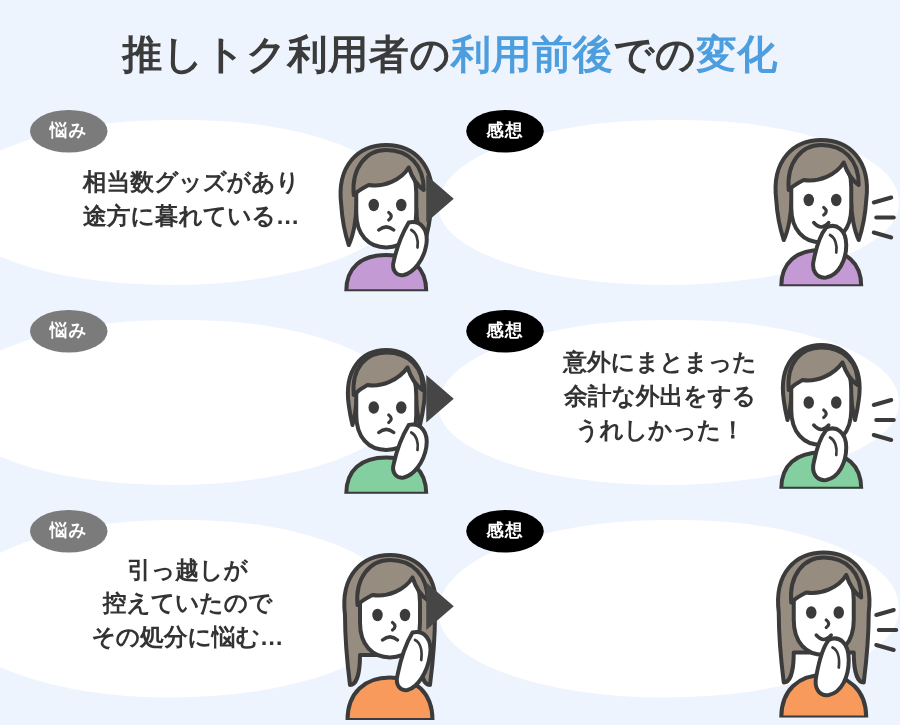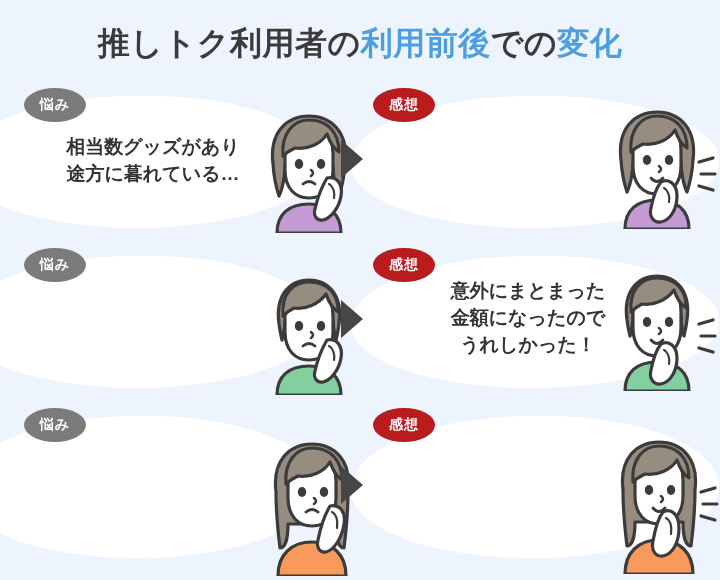--- a/index.html
+++ b/index.html
@@ -58,21 +58,21 @@
     color:#ffffff;
     font-size:14px;
     font-weight:bold;
     display:flex;
     align-items:center;
     justify-content:center;
     letter-spacing:1px;
     z-index:4;
   }
   .badge-nayami { background:#7b7b7b; }
-  .badge-kanso  { left:8px; background:#b91c1c; }
+  .badge-kanso  { left:8px; background:#000000; }
 
   
   .speech {
     position:absolute;
     z-index:3;
     color:#333333;
     font-size:19px;
     font-weight:bold;
     line-height:1.42;
     text-align:center;
@@ -198,21 +198,21 @@
         </svg>
       </div>
     </div>
 
     <div class="arrow"></div>
 
     <div class="cell cell-right">
       <div class="blob"></div>
       <div class="badge badge-kanso">感想</div>
       <div class="speech">意外にまとまった
-金額になったので
+余計な外出をする
 うれしかった！</div>
       <div class="person">
         <svg width="118" height="125" viewBox="0 0 118 125">
           <path d="M24 54 C20 26 34 10 54 10 C74 10 88 26 84 54 C83 62 82 66 81 70 C79 62 78 54 78 50 L30 50 C30 54 29 62 27 70 C26 66 25 62 24 54 Z" fill="#978c80" stroke="#3b3b3b" stroke-width="3.2" stroke-linejoin="round"></path>
           <path d="M30 46 C30 26 40 16 54 16 C68 16 78 26 78 46 L78 62 C78 80 68 90 54 90 C40 90 30 80 30 62 Z" fill="#ffffff" stroke="#3b3b3b" stroke-width="3.2" stroke-linejoin="round"></path>
           <path d="M28 46 C26 24 38 12 54 12 C72 12 84 24 83 42 C77 38 73 30 71 24 C64 34 50 40 39 38 C35 40 31 43 28 46 Z" fill="#978c80" stroke="#3b3b3b" stroke-width="3.2" stroke-linejoin="round"></path>
           <ellipse cx="44" cy="56" rx="4.2" ry="5" fill="#3b3b3b"></ellipse>
           <ellipse cx="66" cy="56" rx="4.2" ry="5" fill="#3b3b3b"></ellipse>
           <path d="M56 62 q4 3 0 6" fill="none" stroke="#3b3b3b" stroke-width="2.6" stroke-linecap="round"></path>
           <path d="M48 74 q6 7 12 0" fill="none" stroke="#3b3b3b" stroke-width="2.8" stroke-linecap="round"></path>
@@ -227,20 +227,23 @@
         </svg>
       </div>
     </div>
   </div>
 
   <div class="row row-3">
 
     <div class="cell cell-left">
       <div class="blob"></div>
       <div class="badge badge-nayami">悩み</div>
+      <div class="speech">引っ越しが
+控えていたので
+その処分に悩む…</div>
       <div class="person">
         <svg width="108" height="140" viewBox="0 0 108 140">
 
           <path d="M18 56 C14 24 32 8 54 8 C76 8 94 24 90 56 C90 78 88 96 86 112 C80 112 78 100 78 88 L30 88 C30 100 28 112 22 112 C20 96 18 78 18 56 Z" fill="#978c80" stroke="#3b3b3b" stroke-width="3.2" stroke-linejoin="round"></path>
           <path d="M30 46 C30 26 40 16 54 16 C68 16 78 26 78 46 L78 62 C78 80 68 90 54 90 C40 90 30 80 30 62 Z" fill="#ffffff" stroke="#3b3b3b" stroke-width="3.2" stroke-linejoin="round"></path>
           <path d="M28 48 C26 26 38 12 54 12 C72 12 84 24 84 44 C78 40 74 32 72 26 C66 36 52 42 40 40 C36 42 31 45 28 48 Z" fill="#978c80" stroke="#3b3b3b" stroke-width="3.2" stroke-linejoin="round"></path>
           <ellipse cx="44" cy="56" rx="4.2" ry="5" fill="#3b3b3b"></ellipse>
           <ellipse cx="66" cy="56" rx="4.2" ry="5" fill="#3b3b3b"></ellipse>
           <path d="M56 62 q4 3 0 6" fill="none" stroke="#3b3b3b" stroke-width="2.6" stroke-linecap="round"></path>
           <path d="M48 76 q6 -5 12 0" fill="none" stroke="#3b3b3b" stroke-width="2.8" stroke-linecap="round"></path>

